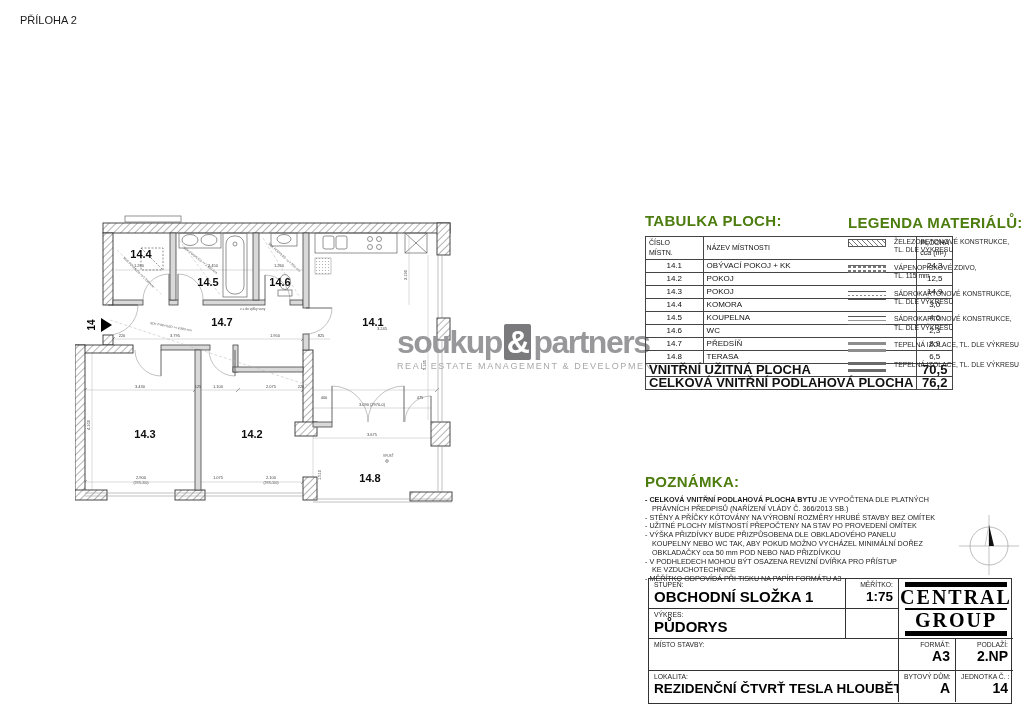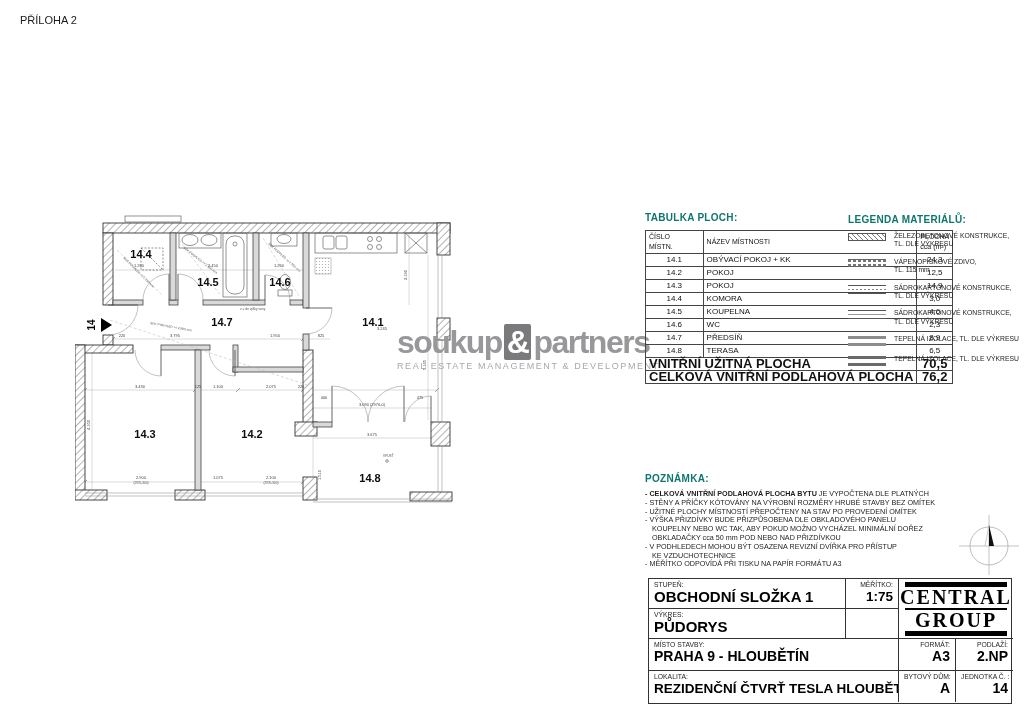--- a/index.html
+++ b/index.html
@@ -28,21 +28,21 @@
   .marker{font-size:10px;font-weight:bold;fill:#000}
 
   
   .watermark{position:absolute;left:322px;top:126px;width:240px;color:#98989a}
   .wm-line{font-size:32px;font-weight:bold;letter-spacing:-1.5px;line-height:32px;white-space:nowrap}
   .wm-line .amp{background:#7a7a7c;color:#fff;padding:0 3px;margin:0 2px;border-radius:2px}
   .wm-tag{font-size:9px;letter-spacing:1.6px;color:#a8a8a8;margin-top:3px;white-space:nowrap}
 
   
   .tabulka{position:absolute;left:645px;top:212px;width:192px}
-  .sec-title{font-size:10px;font-weight:bold;color:#0f766e;margin:0 0 7px 0;letter-spacing:0.3px}
+  .sec-title{font-size:15px;font-weight:bold;color:#4d7c0f;margin:0 0 7px 0;letter-spacing:0.3px}
   table.areas{border-collapse:collapse;width:190px;font-size:8px;color:#111}
   table.areas th,table.areas td{border:1px solid #444;padding:1px 3px;line-height:10px}
   table.areas th{font-size:7px;font-weight:normal;white-space:pre-line;text-align:left;height:18px;vertical-align:middle}
   table.areas td{height:11px}
   td.cnum{text-align:center;width:26px}
   td.cname{width:114px}
   td.carea{text-align:center;width:50px}
   tr.sum td{font-weight:bold;font-size:13px;white-space:nowrap}
   th.carea,td.carea{text-align:center}
 
@@ -400,20 +400,21 @@
       <div class="ltext">
           <div>TEPELNÁ IZOLACE, TL. DLE VÝKRESU</div>
           <div></div>
         </div>
       </div>
   </div>
 
   <div class="poznamka">
     <div class="sec-title">POZNÁMKA:</div>
     <div class="nline"><b>- CELKOVÁ VNITŘNÍ PODLAHOVÁ PLOCHA BYTU</b><span> JE VYPOČTENA DLE PLATNÝCH</span></div>
+    <div class="nline ind">PRÁVNÍCH PŘEDPISŮ (NAŘÍZENÍ VLÁDY Č. 366/2013 SB.)</div>
     <div class="nline">- STĚNY A PŘÍČKY KÓTOVÁNY NA VÝROBNÍ ROZMĚRY HRUBÉ STAVBY BEZ OMÍTEK</div>
     <div class="nline">- UŽITNÉ PLOCHY MÍSTNOSTÍ PŘEPOČTENY NA STAV PO PROVEDENÍ OMÍTEK</div>
     <div class="nline">- VÝŠKA PŘIZDÍVKY BUDE PŘIZPŮSOBENA DLE OBKLADOVÉHO PANELU</div>
     <div class="nline ind">KOUPELNY NEBO WC TAK, ABY POKUD MOŽNO VYCHÁZEL MINIMÁLNÍ DOŘEZ</div>
     <div class="nline ind">OBKLADAČKY cca 50 mm POD NEBO NAD PŘIZDÍVKOU</div>
     <div class="nline">- V PODHLEDECH MOHOU BÝT OSAZENA REVIZNÍ DVÍŘKA PRO PŘÍSTUP</div>
     <div class="nline ind">KE VZDUCHOTECHNICE</div>
     <div class="nline">- MĚŘÍTKO ODPOVÍDÁ PŘI TISKU NA PAPÍR FORMÁTU A3</div>
   </div>
 
@@ -443,21 +444,20 @@
       <div class="logo-t">GROUP</div>
       <div class="logo-bar"></div>
     </div>
     <div class="c" style="grid-area:2/1/3/2">
       <div class="lab">VÝKRES:</div>
       <div class="val big">PŮDORYS</div>
     </div>
     <div class="c" style="grid-area:2/2/3/3"></div>
     <div class="c" style="grid-area:3/1/4/3">
       <div class="lab">MÍSTO STAVBY:</div>
-      <div class="val">PRAHA 9 - HLOUBĚTÍN</div>
     </div>
     <div class="c cc" style="grid-area:3/3/4/4">
       <div class="lab">FORMÁT:</div>
       <div class="val">A3</div>
     </div>
     <div class="c cc last" style="grid-area:3/4/4/5">
       <div class="lab">PODLAŽÍ:</div>
       <div class="val">2.NP</div>
     </div>
     <div class="c bot" style="grid-area:4/1/5/3">

